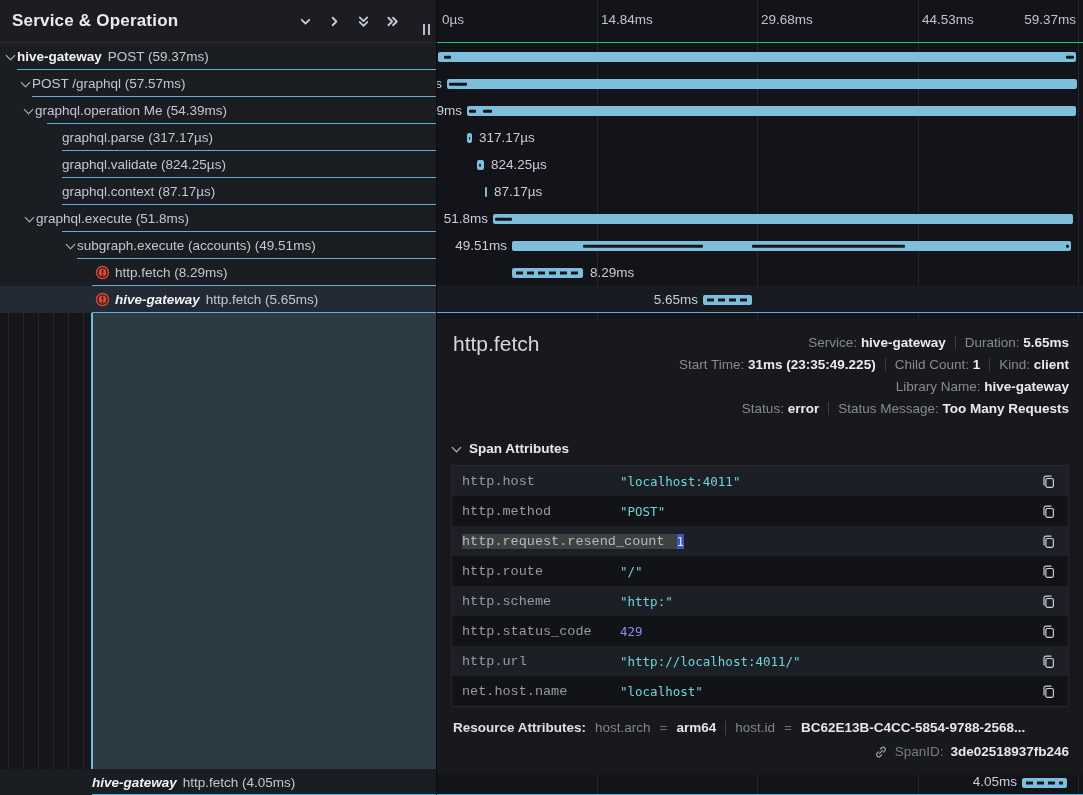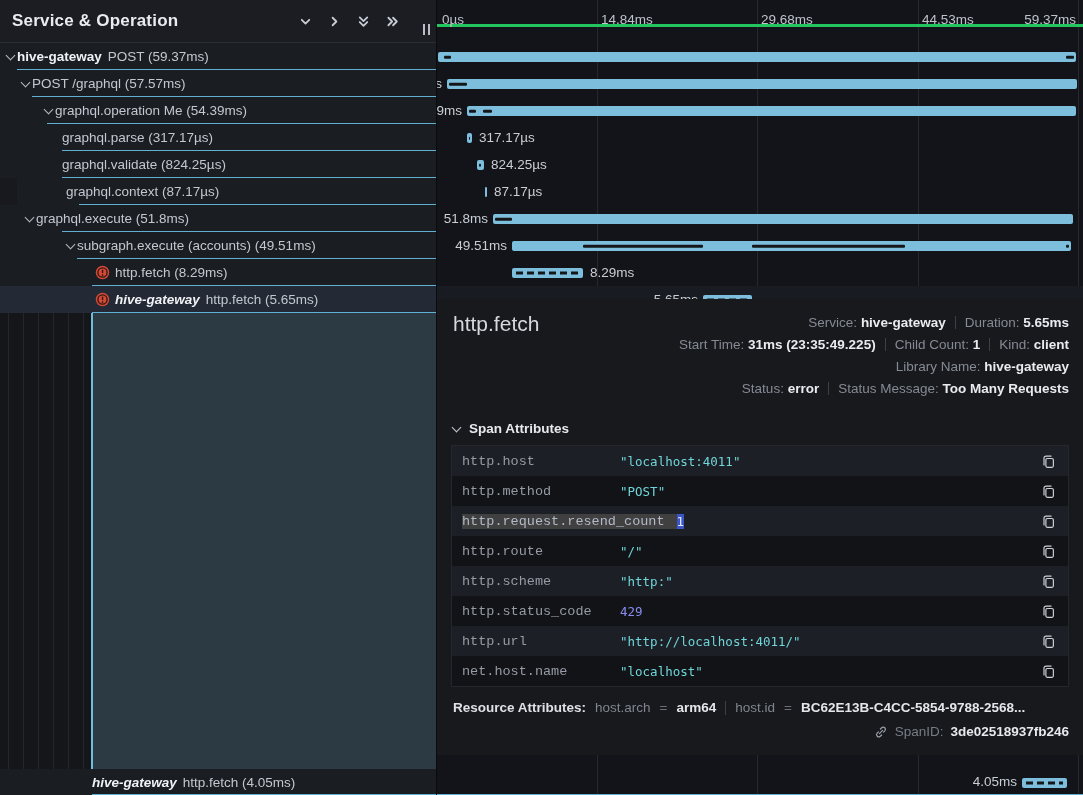--- a/index.html
+++ b/index.html
@@ -34,36 +34,36 @@
   .expanded{flex:0 0 456px;position:relative;background:#141619;}
   .guide{position:absolute;top:0;bottom:0;width:1px;background:#23262b;}
   .tealbox{position:absolute;left:91px;right:0;top:0;bottom:0;background:#2b3a43;
            border-left:2px solid #6fbcdb;box-sizing:border-box;}
   .tbottom{flex:0 0 26px;}
   .tbottom .trow{height:26px;flex:0 0 26px;}
 
   
   .right{position:absolute;left:437px;top:0;width:646px;height:795px;overflow:hidden;}
   .grid{position:absolute;top:0;bottom:0;width:1px;background:#26282d;z-index:0;}
-  .rheader{position:absolute;left:0;top:0;width:646px;height:27px;border-bottom:3px solid #22c55e;
+  .rheader{position:absolute;left:0;top:0;width:646px;height:43px;border-bottom:1px solid #22c55e;
            box-sizing:border-box;z-index:1;}
   .tick{position:absolute;top:12px;color:#bfc3cb;}
   .lanes{position:absolute;left:0;top:43px;width:646px;height:270px;z-index:1;}
   .lane{position:absolute;left:0;width:646px;height:27px;line-height:27px;}
   .lane.sel{background:#181c22;border-bottom:1px solid #61b0d3;box-sizing:border-box;}
   .bar{position:absolute;top:9px;height:10px;background:#7cbedc;border-radius:2px;}
   .seg{position:absolute;top:50%;transform:translateY(-50%);height:2.6px;background:#14161a;border-radius:1px;}
   .dashp{position:absolute;left:4px;right:4px;top:50%;transform:translateY(-50%);height:3px;
         background:repeating-linear-gradient(90deg,#14161a 0 7px,transparent 7px 11px);}
   .blabel{position:absolute;top:0;color:#c9cdd4;white-space:nowrap;}
   .lane11{position:absolute;left:0;top:769px;width:646px;height:26px;line-height:26px;
           border-bottom:1px solid #61b0d3;box-sizing:border-box;z-index:1;}
 
   
-  .details{position:absolute;left:0;top:299px;width:646px;height:456px;background:#17191d;
+  .details{position:absolute;left:0;top:319px;width:646px;height:456px;background:#17191d;
            z-index:2;box-sizing:border-box;}
   .dhead{display:flex;justify-content:space-between;padding:13px 14px 0 16px;}
   .dtitle{font-size:21px;color:#d5d8de;}
   .dmeta{text-align:right;line-height:22px;}
   .mlabel{color:#858a94;}
   .mval{color:#e9ebef;font-weight:700;}
   .msep{display:inline-block;width:1px;height:13px;background:#3c3f47;margin:0 9px -2px 9px;}
   .sattr-h{display:flex;align-items:center;gap:9px;margin:21px 0 9px 16px;font-weight:700;color:#e7e9ed;}
   .sattr-h .chev,.rattr .chev{border-color:#c6cad2;}
   .atable{margin:0 14px;border:1px solid #24262c;}
@@ -131,38 +131,38 @@
           <span class="tname">POST (59.37ms)</span>
           <div class="uline" style="left: 17px;"></div>
         </div>
         <div class="trow" style="padding-left: 19px;">
           <span class="chevbox">
             <i class="chev down"></i>
           </span>
           <span class="tname">POST /graphql (57.57ms)</span>
           <div class="uline" style="left: 32px;"></div>
         </div>
-        <div class="trow" style="padding-left: 42px;">
+        <div class="trow" style="padding-left: 22px;">
           <span class="chevbox">
             <i class="chev down"></i>
           </span>
           <span class="tname">graphql.operation Me (54.39ms)</span>
           <div class="uline" style="left: 47px;"></div>
         </div>
         <div class="trow" style="padding-left: 49px;">
           <span class="chevbox"></span>
           <span class="tname">graphql.parse (317.17µs)</span>
           <div class="uline" style="left: 62px;"></div>
         </div>
         <div class="trow" style="padding-left: 49px;">
           <span class="chevbox"></span>
           <span class="tname">graphql.validate (824.25µs)</span>
           <div class="uline" style="left: 62px;"></div>
         </div>
-        <div class="trow" style="padding-left: 36px; margin-left: 17px;">
+        <div class="trow" style="padding-left: 49px;">
           <span class="chevbox"></span>
           <span class="tname">graphql.context (87.17µs)</span>
           <div class="uline" style="left: 62px;"></div>
         </div>
         <div class="trow" style="padding-left: 23px;">
           <span class="chevbox">
             <i class="chev down"></i>
           </span>
           <span class="tname">graphql.execute (51.8ms)</span>
           <div class="uline" style="left: 62px;"></div>

